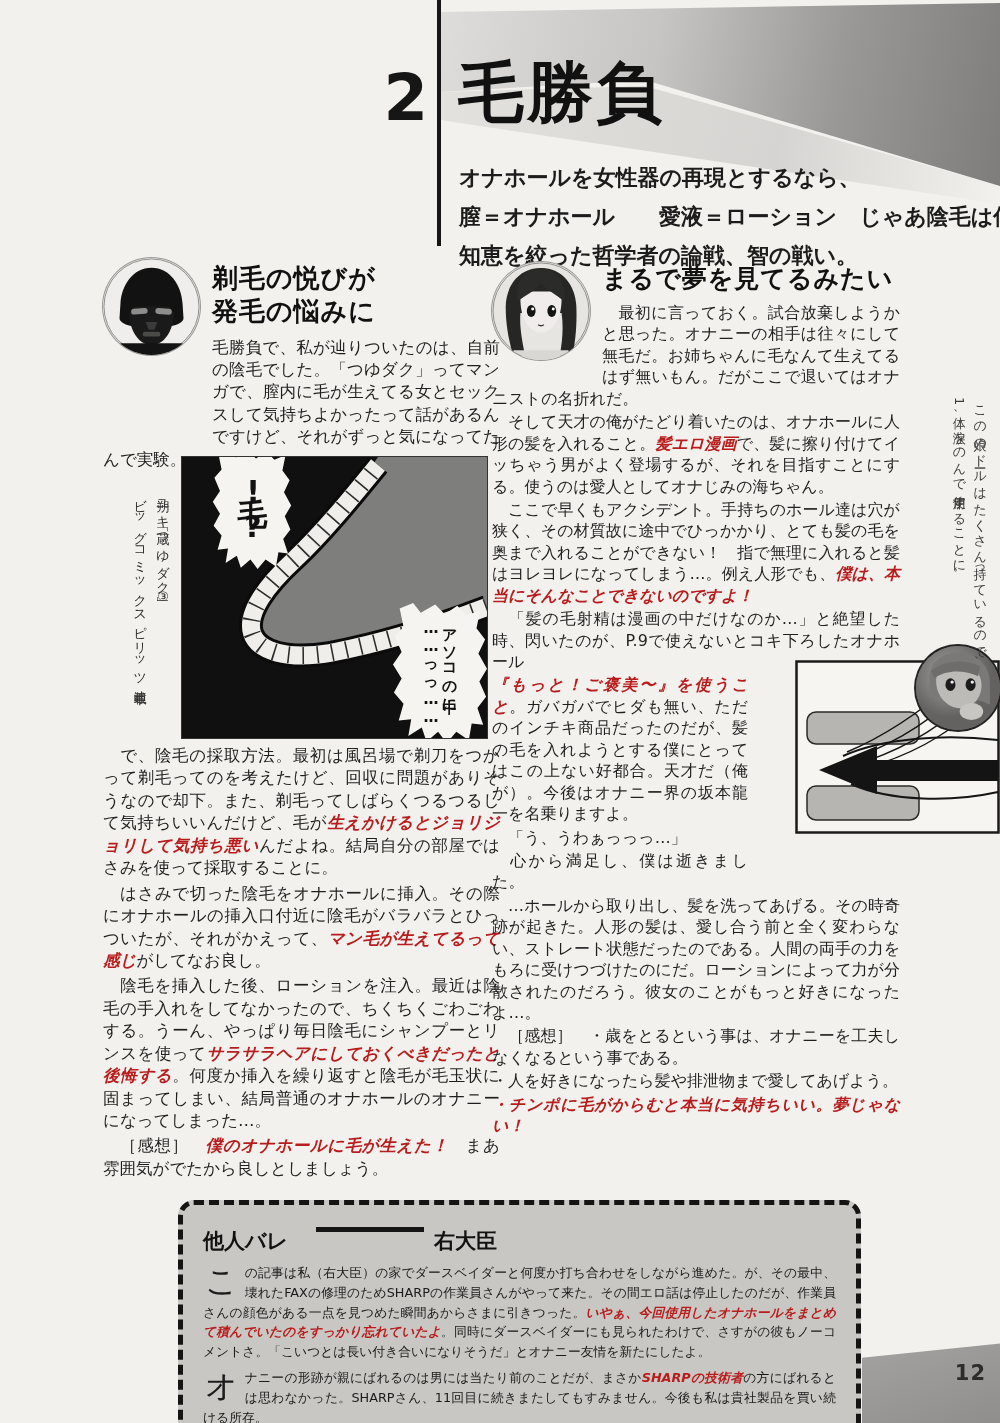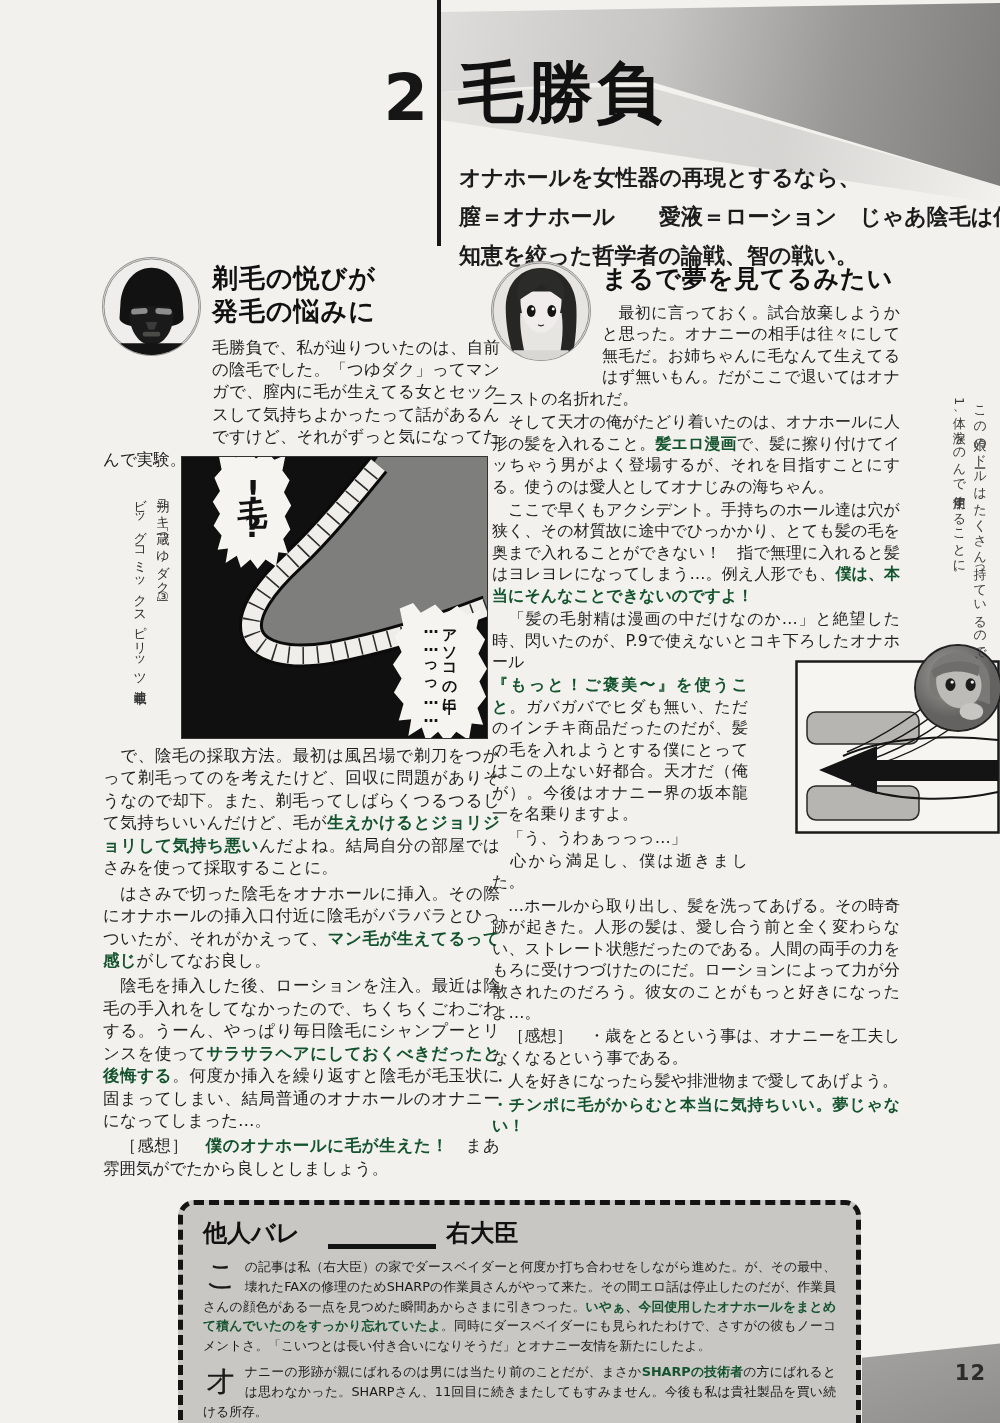--- a/index.html
+++ b/index.html
@@ -37,21 +37,21 @@
   .colR{position:absolute;left:492px;top:262px;width:408px;}
   .avatar{float:left;width:97px;height:97px;border-radius:50%;overflow:hidden;margin:0 12px 72px 0;background:#e9e8e6;box-shadow:0 0 0 1px #9a9a98;}
   .colR .avatar{width:98px;height:98px;margin:0 12px 25px 0;}
   .avatar svg{display:block;width:100%;height:100%;}
   .h-left{font-size:26px;font-weight:900;color:#111;line-height:1.28;margin:4px 0 8px 0;letter-spacing:1px;}
   .h-right{font-size:25px;font-weight:900;color:#111;line-height:1.2;margin:2px 0 8px 0;letter-spacing:1px;}
   .body-l{font-size:16.5px;line-height:1.36;text-align:justify;color:#1f1f1f;}
   .body-l p{margin:0 0 3px 0;}
   .body-r{font-size:16px;line-height:1.34;text-align:justify;color:#1f1f1f;}
   .body-r p{margin:0 0 2px 0;}
-  b{color:#14532d;}
+  b{color:#b91c1c;font-style:italic;}
   .diag-spacer{float:right;width:140px;height:212px;margin-left:12px;}
   
   .panel{position:absolute;left:182px;top:457px;width:305px;height:281px;background:#101010;overflow:hidden;box-shadow:0 0 0 1px #333;}
   .panel svg{position:absolute;left:0;top:0;}
   .bubble{position:absolute;background:#f5f4f1;
     clip-path:polygon(8% 4%,22% 0,30% 7%,45% 1%,55% 8%,68% 2%,78% 9%,92% 5%,88% 18%,97% 26%,90% 36%,99% 47%,91% 56%,98% 67%,89% 75%,95% 87%,83% 86%,80% 98%,67% 92%,57% 100%,48% 92%,36% 99%,31% 89%,17% 95%,20% 83%,7% 84%,12% 72%,2% 64%,10% 54%,1% 44%,10% 35%,3% 24%,12% 17%);
     display:flex;align-items:center;justify-content:center;}
   .bub1{left:30px;top:-8px;width:80px;height:120px;}
   .bub1 .vt{font-size:30px;font-weight:900;color:#111;}
   .bub2{left:210px;top:146px;width:96px;height:140px;}
@@ -59,21 +59,21 @@
   .vt{writing-mode:vertical-rl;text-orientation:upright;}
   .pcaption{position:absolute;left:128px;top:490px;height:200px;writing-mode:vertical-rl;text-orientation:upright;font-size:13px;color:#2e2e2e;line-height:1.75;letter-spacing:1px;}
   
   .diagram{position:absolute;left:795px;top:660px;width:205px;height:174px;}
   .dollphoto{position:absolute;left:916px;top:646px;width:84px;height:84px;border-radius:50%;overflow:hidden;box-shadow:0 0 0 2px #222;background:#7c7c7a;}
   .dollphoto svg{display:block;width:100%;height:100%;}
   
   .sidenote{position:absolute;left:948px;top:397px;height:285px;writing-mode:vertical-rl;font-size:13px;color:#3b3b3b;line-height:1.6;letter-spacing:1px;}
   
   .bbox{position:absolute;left:178px;top:1200px;width:633px;background:#c8c7c4;border:5px dashed #141414;border-radius:16px;padding:8px 20px 14px 20px;}
-  .bbox-title{font-size:24px;font-weight:900;color:#111;margin:4px 0 8px 0;display:flex;align-items:flex-end;gap:10px;}
+  .bbox-title{font-size:21px;font-weight:900;color:#111;margin:14px 0 8px 0;display:flex;align-items:flex-start;gap:10px;}
   .bbox-dash{display:inline-block;width:108px;height:5px;background:#141414;margin-left:18px;}
   .bbox p{margin:0 0 6px 0;font-size:12.8px;line-height:1.55;text-align:justify;color:#1a1a1a;}
   .dropcap{float:left;font-size:32px;line-height:1.05;padding:2px 7px 0 2px;color:#1a1a1a;}
 </style>
 </head>
 <body>
 
 <div class="page">
 
   <div class="band"></div>

